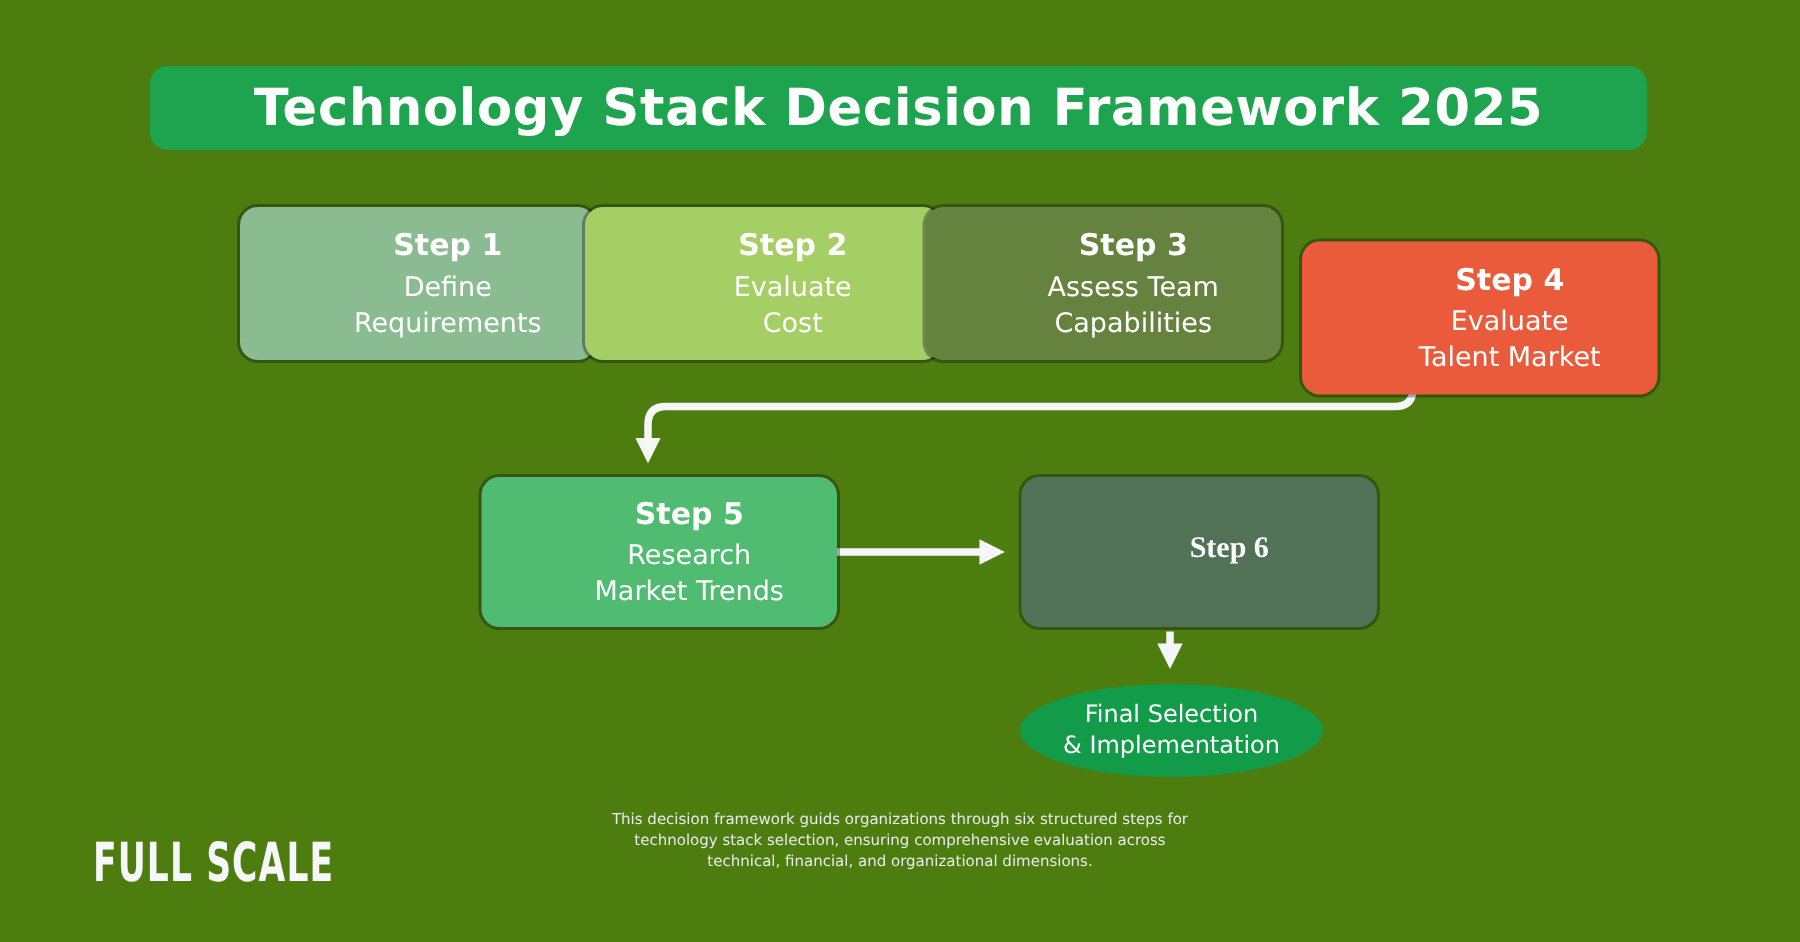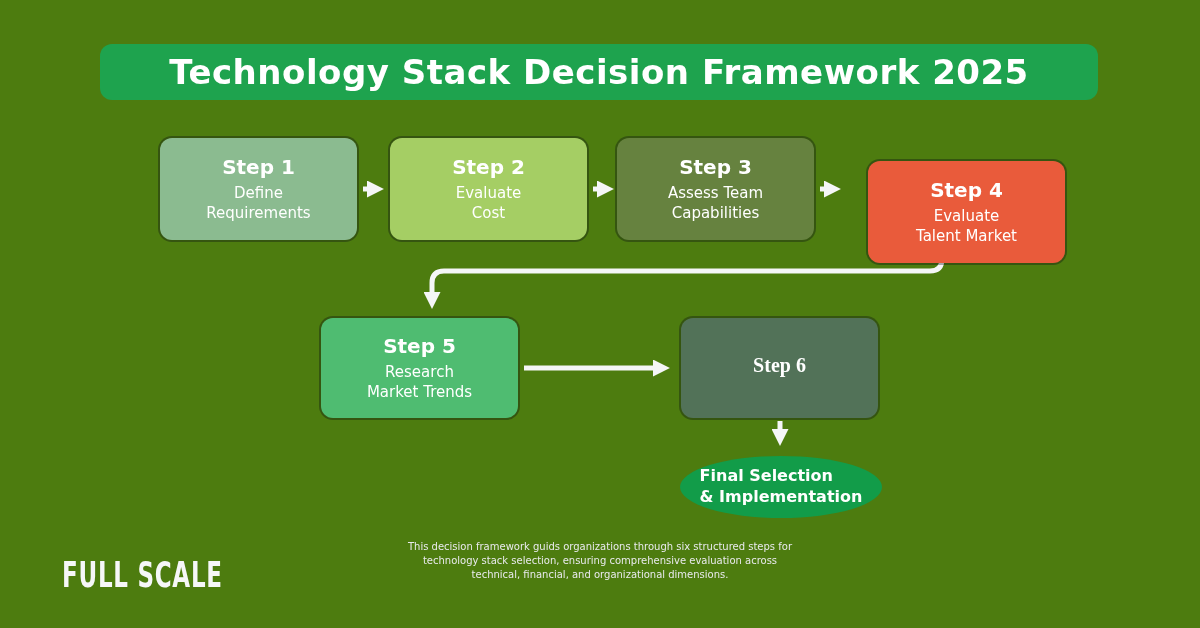--- a/index.html
+++ b/index.html
@@ -28,46 +28,47 @@
   }
   .step {
     position: absolute;
     width: 197px; height: 102px;
     border-radius: 12px;
     box-shadow: 0 0 0 2px rgba(10,14,20,0.35);
     display: flex; flex-direction: column;
     align-items: center; justify-content: center;
     text-align: center;
     color: #FFFFFF;
+    padding-left: 40px;
   }
   #step1 { left: 160px; top: 138px; }
   #step2 { left: 390px; top: 138px; }
   #step3 { left: 617px; top: 138px; align-items: center; }
   #step4 { left: 868px; top: 138px; margin-top: 23px; }
   #step5 { left: 321px; top: 318px; height: 100px; }
   #step6 { left: 681px; top: 318px; height: 100px; }
   .step-label {
     font-weight: bold;
     font-size: 20px;
     margin-bottom: 5px;
   }
   .step-desc {
-    font-size: 15px;
+    font-size: 18px;
     line-height: 1.32;
     white-space: pre-line;
   }
   .final-node {
     position: absolute;
     left: 680px; top: 456px;
     width: 202px; height: 62px;
     border-radius: 50%;
     display: flex; align-items: center; justify-content: center;
-    text-align: left;
+    text-align: center;
     color: #FFFFFF;
-    font-weight: bold;
+    font-weight: normal;
     font-size: 16px;
     line-height: 1.3;
     white-space: pre-line;
   }
   .footer-text {
     position: absolute;
     left: 0; right: 0; top: 540px;
     text-align: center;
     color: #E9EAED;
     font-size: 10px;

